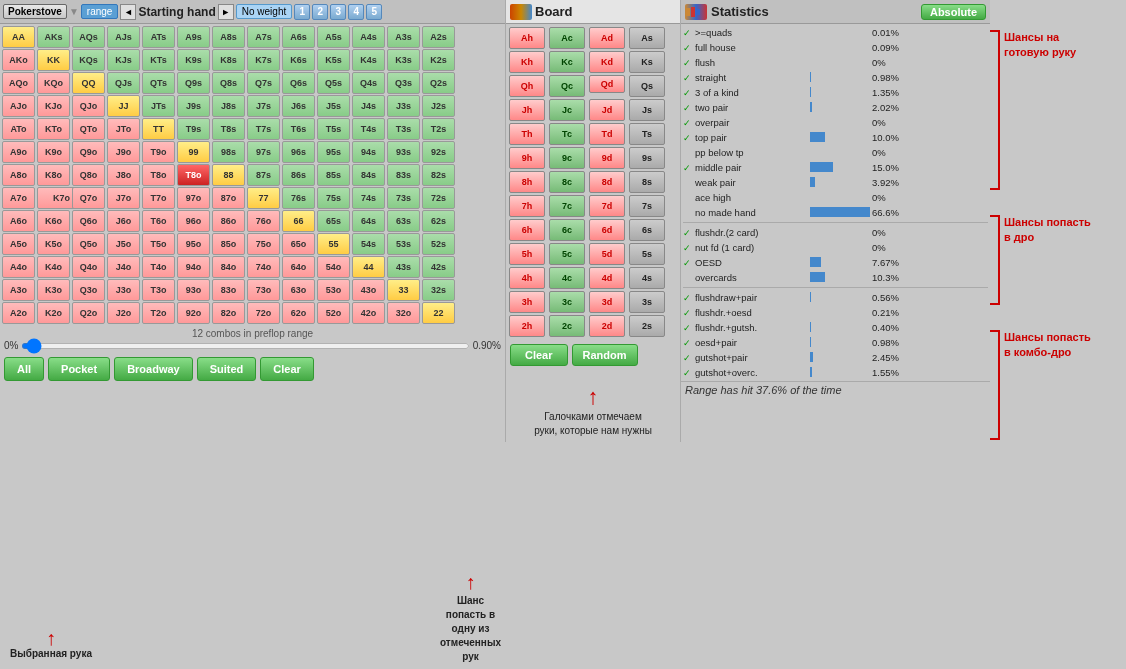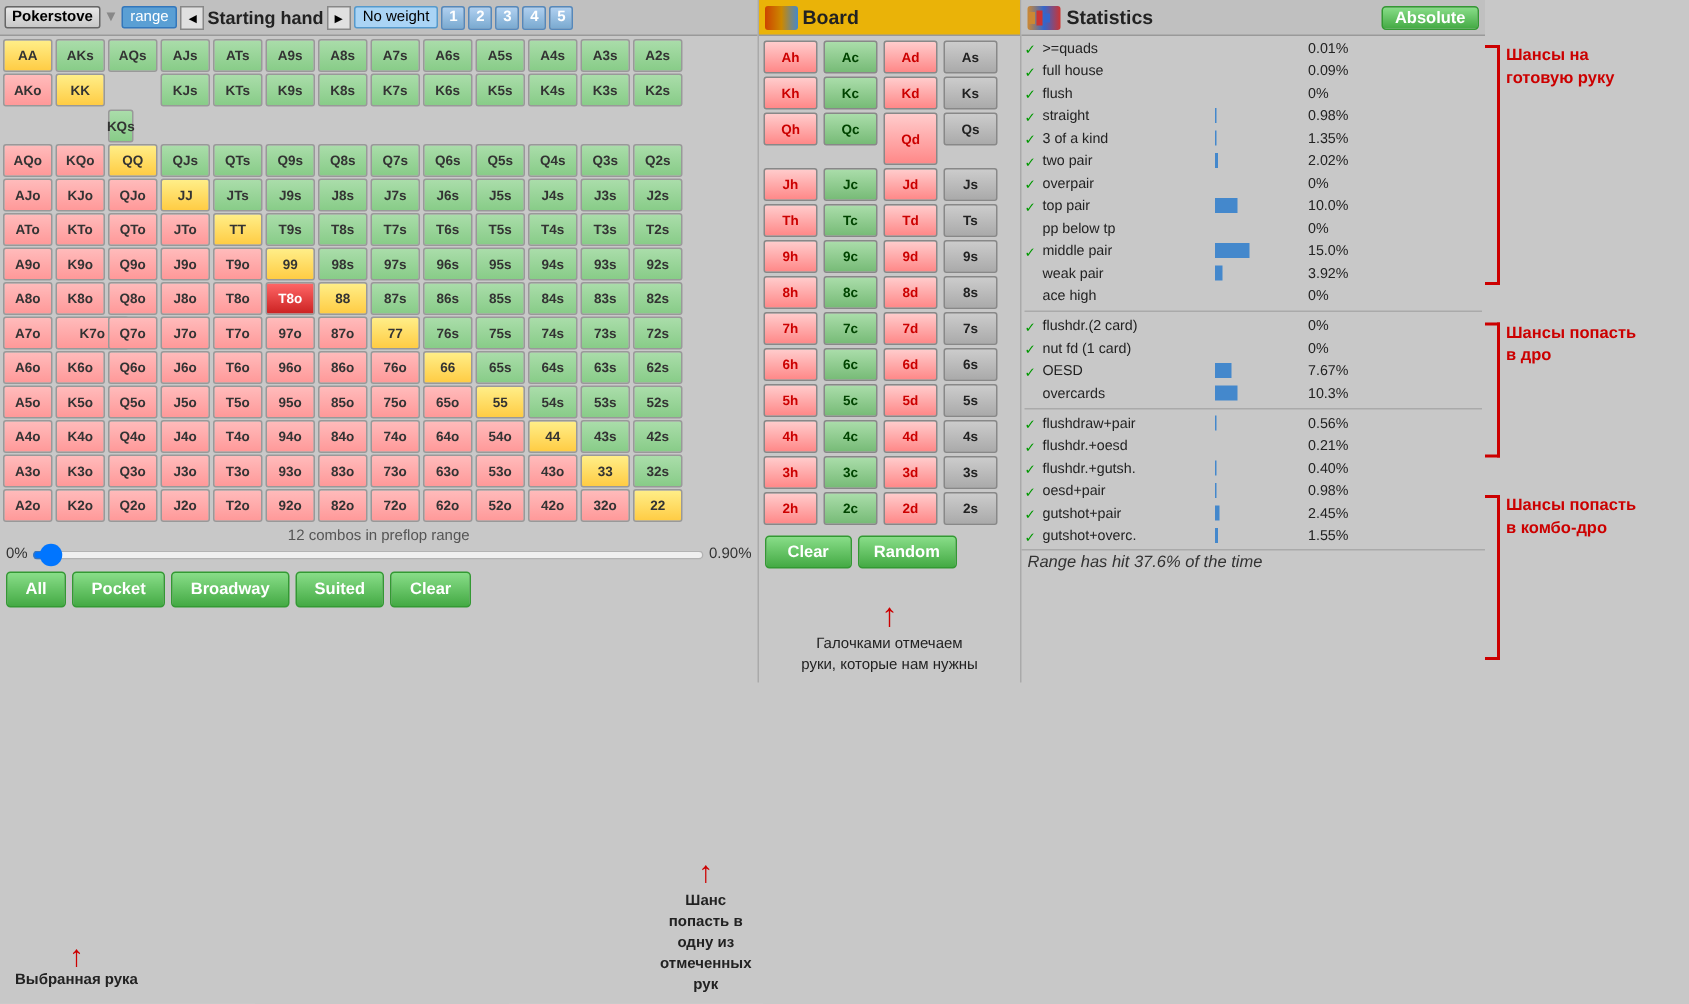--- a/index.html
+++ b/index.html
@@ -56,21 +56,21 @@
             <div style="width: 33px; height: 22px; display: flex; align-items: center; justify-content: center; font-size: 9px; font-weight: bold; border: 1px solid rgb(153, 153, 153); cursor: pointer; border-radius: 2px; background: linear-gradient(rgb(170, 221, 170), rgb(136, 204, 136)); color: rgb(51, 51, 51);">A9s</div>
             <div style="width: 33px; height: 22px; display: flex; align-items: center; justify-content: center; font-size: 9px; font-weight: bold; border: 1px solid rgb(153, 153, 153); cursor: pointer; border-radius: 2px; background: linear-gradient(rgb(170, 221, 170), rgb(136, 204, 136)); color: rgb(51, 51, 51);">A8s</div>
             <div style="width: 33px; height: 22px; display: flex; align-items: center; justify-content: center; font-size: 9px; font-weight: bold; border: 1px solid rgb(153, 153, 153); cursor: pointer; border-radius: 2px; background: linear-gradient(rgb(170, 221, 170), rgb(136, 204, 136)); color: rgb(51, 51, 51);">A7s</div>
             <div style="width: 33px; height: 22px; display: flex; align-items: center; justify-content: center; font-size: 9px; font-weight: bold; border: 1px solid rgb(153, 153, 153); cursor: pointer; border-radius: 2px; background: linear-gradient(rgb(170, 221, 170), rgb(136, 204, 136)); color: rgb(51, 51, 51);">A6s</div>
             <div style="width: 33px; height: 22px; display: flex; align-items: center; justify-content: center; font-size: 9px; font-weight: bold; border: 1px solid rgb(153, 153, 153); cursor: pointer; border-radius: 2px; background: linear-gradient(rgb(170, 221, 170), rgb(136, 204, 136)); color: rgb(51, 51, 51);">A5s</div>
             <div style="width: 33px; height: 22px; display: flex; align-items: center; justify-content: center; font-size: 9px; font-weight: bold; border: 1px solid rgb(153, 153, 153); cursor: pointer; border-radius: 2px; background: linear-gradient(rgb(170, 221, 170), rgb(136, 204, 136)); color: rgb(51, 51, 51);">A4s</div>
             <div style="width: 33px; height: 22px; display: flex; align-items: center; justify-content: center; font-size: 9px; font-weight: bold; border: 1px solid rgb(153, 153, 153); cursor: pointer; border-radius: 2px; background: linear-gradient(rgb(170, 221, 170), rgb(136, 204, 136)); color: rgb(51, 51, 51);">A3s</div>
             <div style="width: 33px; height: 22px; display: flex; align-items: center; justify-content: center; font-size: 9px; font-weight: bold; border: 1px solid rgb(153, 153, 153); cursor: pointer; border-radius: 2px; background: linear-gradient(rgb(170, 221, 170), rgb(136, 204, 136)); color: rgb(51, 51, 51);">A2s</div>
             <div style="width: 33px; height: 22px; display: flex; align-items: center; justify-content: center; font-size: 9px; font-weight: bold; border: 1px solid rgb(153, 153, 153); cursor: pointer; border-radius: 2px; background: linear-gradient(rgb(255, 187, 187), rgb(255, 153, 153)); color: rgb(51, 51, 51);">AKo</div>
             <div style="width: 33px; height: 22px; display: flex; align-items: center; justify-content: center; font-size: 9px; font-weight: bold; border: 1px solid rgb(153, 153, 153); cursor: pointer; border-radius: 2px; background: linear-gradient(rgb(255, 238, 136), rgb(255, 204, 68)); color: rgb(51, 51, 51);">KK</div>
-            <div style="width: 17px; height: 22px; display: flex; align-items: center; justify-content: center; font-size: 9px; font-weight: bold; border: 1px solid rgb(153, 153, 153); cursor: pointer; border-radius: 2px; background: linear-gradient(rgb(170, 221, 170), rgb(136, 204, 136)); color: rgb(51, 51, 51); margin-top: 24px;">KQs</div>
+            <div style="width: 33px; height: 22px; display: flex; align-items: center; justify-content: center; font-size: 9px; font-weight: bold; border: 1px solid rgb(153, 153, 153); cursor: pointer; border-radius: 2px; background: linear-gradient(rgb(170, 221, 170), rgb(136, 204, 136)); color: rgb(51, 51, 51);">KQs</div>
             <div style="width: 33px; height: 22px; display: flex; align-items: center; justify-content: center; font-size: 9px; font-weight: bold; border: 1px solid rgb(153, 153, 153); cursor: pointer; border-radius: 2px; background: linear-gradient(rgb(170, 221, 170), rgb(136, 204, 136)); color: rgb(51, 51, 51);">KJs</div>
             <div style="width: 33px; height: 22px; display: flex; align-items: center; justify-content: center; font-size: 9px; font-weight: bold; border: 1px solid rgb(153, 153, 153); cursor: pointer; border-radius: 2px; background: linear-gradient(rgb(170, 221, 170), rgb(136, 204, 136)); color: rgb(51, 51, 51);">KTs</div>
             <div style="width: 33px; height: 22px; display: flex; align-items: center; justify-content: center; font-size: 9px; font-weight: bold; border: 1px solid rgb(153, 153, 153); cursor: pointer; border-radius: 2px; background: linear-gradient(rgb(170, 221, 170), rgb(136, 204, 136)); color: rgb(51, 51, 51);">K9s</div>
             <div style="width: 33px; height: 22px; display: flex; align-items: center; justify-content: center; font-size: 9px; font-weight: bold; border: 1px solid rgb(153, 153, 153); cursor: pointer; border-radius: 2px; background: linear-gradient(rgb(170, 221, 170), rgb(136, 204, 136)); color: rgb(51, 51, 51);">K8s</div>
             <div style="width: 33px; height: 22px; display: flex; align-items: center; justify-content: center; font-size: 9px; font-weight: bold; border: 1px solid rgb(153, 153, 153); cursor: pointer; border-radius: 2px; background: linear-gradient(rgb(170, 221, 170), rgb(136, 204, 136)); color: rgb(51, 51, 51);">K7s</div>
             <div style="width: 33px; height: 22px; display: flex; align-items: center; justify-content: center; font-size: 9px; font-weight: bold; border: 1px solid rgb(153, 153, 153); cursor: pointer; border-radius: 2px; background: linear-gradient(rgb(170, 221, 170), rgb(136, 204, 136)); color: rgb(51, 51, 51);">K6s</div>
             <div style="width: 33px; height: 22px; display: flex; align-items: center; justify-content: center; font-size: 9px; font-weight: bold; border: 1px solid rgb(153, 153, 153); cursor: pointer; border-radius: 2px; background: linear-gradient(rgb(170, 221, 170), rgb(136, 204, 136)); color: rgb(51, 51, 51);">K5s</div>
             <div style="width: 33px; height: 22px; display: flex; align-items: center; justify-content: center; font-size: 9px; font-weight: bold; border: 1px solid rgb(153, 153, 153); cursor: pointer; border-radius: 2px; background: linear-gradient(rgb(170, 221, 170), rgb(136, 204, 136)); color: rgb(51, 51, 51);">K4s</div>
             <div style="width: 33px; height: 22px; display: flex; align-items: center; justify-content: center; font-size: 9px; font-weight: bold; border: 1px solid rgb(153, 153, 153); cursor: pointer; border-radius: 2px; background: linear-gradient(rgb(170, 221, 170), rgb(136, 204, 136)); color: rgb(51, 51, 51);">K3s</div>
             <div style="width: 33px; height: 22px; display: flex; align-items: center; justify-content: center; font-size: 9px; font-weight: bold; border: 1px solid rgb(153, 153, 153); cursor: pointer; border-radius: 2px; background: linear-gradient(rgb(170, 221, 170), rgb(136, 204, 136)); color: rgb(51, 51, 51);">K2s</div>
@@ -234,38 +234,38 @@
         <button class="green-btn">All</button>
         <button class="green-btn">Pocket</button>
         <button class="green-btn">Broadway</button>
         <button class="green-btn">Suited</button>
         <button class="green-btn">Clear</button>
       </div>
     </div>
 
     <div style="width:175px; flex-shrink:0; border-left:1px solid #aaa;">
 
-      <div style="display:flex; align-items:center; padding:2px 4px; height:24px; gap:3px; background:#eab308; border-bottom:1px solid #999;">
+      <div style="display:flex; align-items:center; padding:2px 4px; height:24px; gap:3px; background:#e5e5e5; border-bottom:1px solid #999;">
         <div style="width:22px;height:16px;background:linear-gradient(to right,#cc4400,#cc8800,#4488cc);border-radius:2px;"></div>
         <span style="font-size:13px; font-weight:bold; color:#222;">Board</span>
       </div>
 
       <div id="board-grid" style="display:grid; grid-template-columns:repeat(4,38px); gap:2px; padding:3px;">
 
       <div style="width: 36px; height: 22px; display: flex; align-items: center; justify-content: center; font-size: 9px; font-weight: bold; border: 1px solid rgb(136, 136, 136); border-radius: 2px; cursor: pointer; background: linear-gradient(rgb(255, 204, 204), rgb(255, 136, 136)); color: rgb(204, 0, 0);">Ah</div>
           <div style="width: 36px; height: 22px; display: flex; align-items: center; justify-content: center; font-size: 9px; font-weight: bold; border: 1px solid rgb(136, 136, 136); border-radius: 2px; cursor: pointer; background: linear-gradient(rgb(170, 221, 170), rgb(119, 187, 119)); color: rgb(0, 68, 0);">Ac</div>
           <div style="width: 36px; height: 22px; display: flex; align-items: center; justify-content: center; font-size: 9px; font-weight: bold; border: 1px solid rgb(136, 136, 136); border-radius: 2px; cursor: pointer; background: linear-gradient(rgb(255, 204, 204), rgb(255, 136, 136)); color: rgb(204, 0, 0);">Ad</div>
           <div style="width: 36px; height: 22px; display: flex; align-items: center; justify-content: center; font-size: 9px; font-weight: bold; border: 1px solid rgb(136, 136, 136); border-radius: 2px; cursor: pointer; background: linear-gradient(rgb(204, 204, 204), rgb(170, 170, 170)); color: rgb(34, 34, 34);">As</div>
           <div style="width: 36px; height: 22px; display: flex; align-items: center; justify-content: center; font-size: 9px; font-weight: bold; border: 1px solid rgb(136, 136, 136); border-radius: 2px; cursor: pointer; background: linear-gradient(rgb(255, 204, 204), rgb(255, 136, 136)); color: rgb(204, 0, 0);">Kh</div>
           <div style="width: 36px; height: 22px; display: flex; align-items: center; justify-content: center; font-size: 9px; font-weight: bold; border: 1px solid rgb(136, 136, 136); border-radius: 2px; cursor: pointer; background: linear-gradient(rgb(170, 221, 170), rgb(119, 187, 119)); color: rgb(0, 68, 0);">Kc</div>
           <div style="width: 36px; height: 22px; display: flex; align-items: center; justify-content: center; font-size: 9px; font-weight: bold; border: 1px solid rgb(136, 136, 136); border-radius: 2px; cursor: pointer; background: linear-gradient(rgb(255, 204, 204), rgb(255, 136, 136)); color: rgb(204, 0, 0);">Kd</div>
           <div style="width: 36px; height: 22px; display: flex; align-items: center; justify-content: center; font-size: 9px; font-weight: bold; border: 1px solid rgb(136, 136, 136); border-radius: 2px; cursor: pointer; background: linear-gradient(rgb(204, 204, 204), rgb(170, 170, 170)); color: rgb(34, 34, 34);">Ks</div>
           <div style="width: 36px; height: 22px; display: flex; align-items: center; justify-content: center; font-size: 9px; font-weight: bold; border: 1px solid rgb(136, 136, 136); border-radius: 2px; cursor: pointer; background: linear-gradient(rgb(255, 204, 204), rgb(255, 136, 136)); color: rgb(204, 0, 0);">Qh</div>
           <div style="width: 36px; height: 22px; display: flex; align-items: center; justify-content: center; font-size: 9px; font-weight: bold; border: 1px solid rgb(136, 136, 136); border-radius: 2px; cursor: pointer; background: linear-gradient(rgb(170, 221, 170), rgb(119, 187, 119)); color: rgb(0, 68, 0);">Qc</div>
-          <div style="width: 36px; height: 35px; display: flex; align-items: center; justify-content: center; font-size: 9px; font-weight: bold; border: 1px solid rgb(136, 136, 136); border-radius: 2px; cursor: pointer; background: linear-gradient(rgb(255, 204, 204), rgb(255, 136, 136)); color: rgb(204, 0, 0);">Qd</div>
+          <div style="width: 36px; height: 18px; display: flex; align-items: center; justify-content: center; font-size: 9px; font-weight: bold; border: 1px solid rgb(136, 136, 136); border-radius: 2px; cursor: pointer; background: linear-gradient(rgb(255, 204, 204), rgb(255, 136, 136)); color: rgb(204, 0, 0);">Qd</div>
           <div style="width: 36px; height: 22px; display: flex; align-items: center; justify-content: center; font-size: 9px; font-weight: bold; border: 1px solid rgb(136, 136, 136); border-radius: 2px; cursor: pointer; background: linear-gradient(rgb(204, 204, 204), rgb(170, 170, 170)); color: rgb(34, 34, 34);">Qs</div>
           <div style="width: 36px; height: 22px; display: flex; align-items: center; justify-content: center; font-size: 9px; font-weight: bold; border: 1px solid rgb(136, 136, 136); border-radius: 2px; cursor: pointer; background: linear-gradient(rgb(255, 204, 204), rgb(255, 136, 136)); color: rgb(204, 0, 0);">Jh</div>
           <div style="width: 36px; height: 22px; display: flex; align-items: center; justify-content: center; font-size: 9px; font-weight: bold; border: 1px solid rgb(136, 136, 136); border-radius: 2px; cursor: pointer; background: linear-gradient(rgb(170, 221, 170), rgb(119, 187, 119)); color: rgb(0, 68, 0);">Jc</div>
           <div style="width: 36px; height: 22px; display: flex; align-items: center; justify-content: center; font-size: 9px; font-weight: bold; border: 1px solid rgb(136, 136, 136); border-radius: 2px; cursor: pointer; background: linear-gradient(rgb(255, 204, 204), rgb(255, 136, 136)); color: rgb(204, 0, 0);">Jd</div>
           <div style="width: 36px; height: 22px; display: flex; align-items: center; justify-content: center; font-size: 9px; font-weight: bold; border: 1px solid rgb(136, 136, 136); border-radius: 2px; cursor: pointer; background: linear-gradient(rgb(204, 204, 204), rgb(170, 170, 170)); color: rgb(34, 34, 34);">Js</div>
           <div style="width: 36px; height: 22px; display: flex; align-items: center; justify-content: center; font-size: 9px; font-weight: bold; border: 1px solid rgb(136, 136, 136); border-radius: 2px; cursor: pointer; background: linear-gradient(rgb(255, 204, 204), rgb(255, 136, 136)); color: rgb(204, 0, 0);">Th</div>
           <div style="width: 36px; height: 22px; display: flex; align-items: center; justify-content: center; font-size: 9px; font-weight: bold; border: 1px solid rgb(136, 136, 136); border-radius: 2px; cursor: pointer; background: linear-gradient(rgb(170, 221, 170), rgb(119, 187, 119)); color: rgb(0, 68, 0);">Tc</div>
           <div style="width: 36px; height: 22px; display: flex; align-items: center; justify-content: center; font-size: 9px; font-weight: bold; border: 1px solid rgb(136, 136, 136); border-radius: 2px; cursor: pointer; background: linear-gradient(rgb(255, 204, 204), rgb(255, 136, 136)); color: rgb(204, 0, 0);">Td</div>
           <div style="width: 36px; height: 22px; display: flex; align-items: center; justify-content: center; font-size: 9px; font-weight: bold; border: 1px solid rgb(136, 136, 136); border-radius: 2px; cursor: pointer; background: linear-gradient(rgb(204, 204, 204), rgb(170, 170, 170)); color: rgb(34, 34, 34);">Ts</div>
           <div style="width: 36px; height: 22px; display: flex; align-items: center; justify-content: center; font-size: 9px; font-weight: bold; border: 1px solid rgb(136, 136, 136); border-radius: 2px; cursor: pointer; background: linear-gradient(rgb(255, 204, 204), rgb(255, 136, 136)); color: rgb(204, 0, 0);">9h</div>
@@ -404,20 +404,28 @@
               <div style="width: 4.8px; height: 10px; background: rgb(68, 136, 204); position: absolute; top: 0px; left: 0px;"></div>
             </div>
             <span style="width: 45px; text-align: left; color: rgb(34, 34, 34); flex-shrink: 0; padding-left: 2px;">3.92%</span>
           </div>
           <div style="display: flex; align-items: center; height: 15px; font-size: 9.5px;">
             <span style="width: 12px; color: rgb(0, 153, 0); font-size: 9px; flex-shrink: 0;"> </span>
             <span style="width: 115px; color: rgb(34, 34, 34); flex-shrink: 0;">ace high</span>
             <div style="width: 60px; height: 11px; position: relative; flex-shrink: 0;"></div>
             <span style="width: 45px; text-align: left; color: rgb(34, 34, 34); flex-shrink: 0; padding-left: 2px;">0%</span>
           </div>
+          <div style="display: flex; align-items: center; height: 15px; font-size: 9.5px;">
+            <span style="width: 12px; color: rgb(0, 153, 0); font-size: 9px; flex-shrink: 0;"> </span>
+            <span style="width: 115px; color: rgb(34, 34, 34); flex-shrink: 0;">no made hand</span>
+            <div style="width: 60px; height: 11px; position: relative; flex-shrink: 0;">
+              <div style="width: 60px; height: 10px; background: rgb(68, 136, 204); position: absolute; top: 0px; left: 0px;"></div>
+            </div>
+            <span style="width: 45px; text-align: left; color: rgb(34, 34, 34); flex-shrink: 0; padding-left: 2px;">66.6%</span>
+          </div>
           <div style="border-top: 1px solid rgb(170, 170, 170); margin: 2px 0px;"></div>
           <div style="display: flex; align-items: center; height: 15px; font-size: 9.5px;">
             <span style="width: 12px; color: rgb(0, 153, 0); font-size: 9px; flex-shrink: 0;">✓</span>
             <span style="width: 115px; color: rgb(34, 34, 34); flex-shrink: 0;">flushdr.(2 card)</span>
             <div style="width: 60px; height: 11px; position: relative; flex-shrink: 0;"></div>
             <span style="width: 45px; text-align: left; color: rgb(34, 34, 34); flex-shrink: 0; padding-left: 2px;">0%</span>
           </div>
           <div style="display: flex; align-items: center; height: 15px; font-size: 9.5px;">
             <span style="width: 12px; color: rgb(0, 153, 0); font-size: 9px; flex-shrink: 0;">✓</span>
             <span style="width: 115px; color: rgb(34, 34, 34); flex-shrink: 0;">nut fd (1 card)</span>

